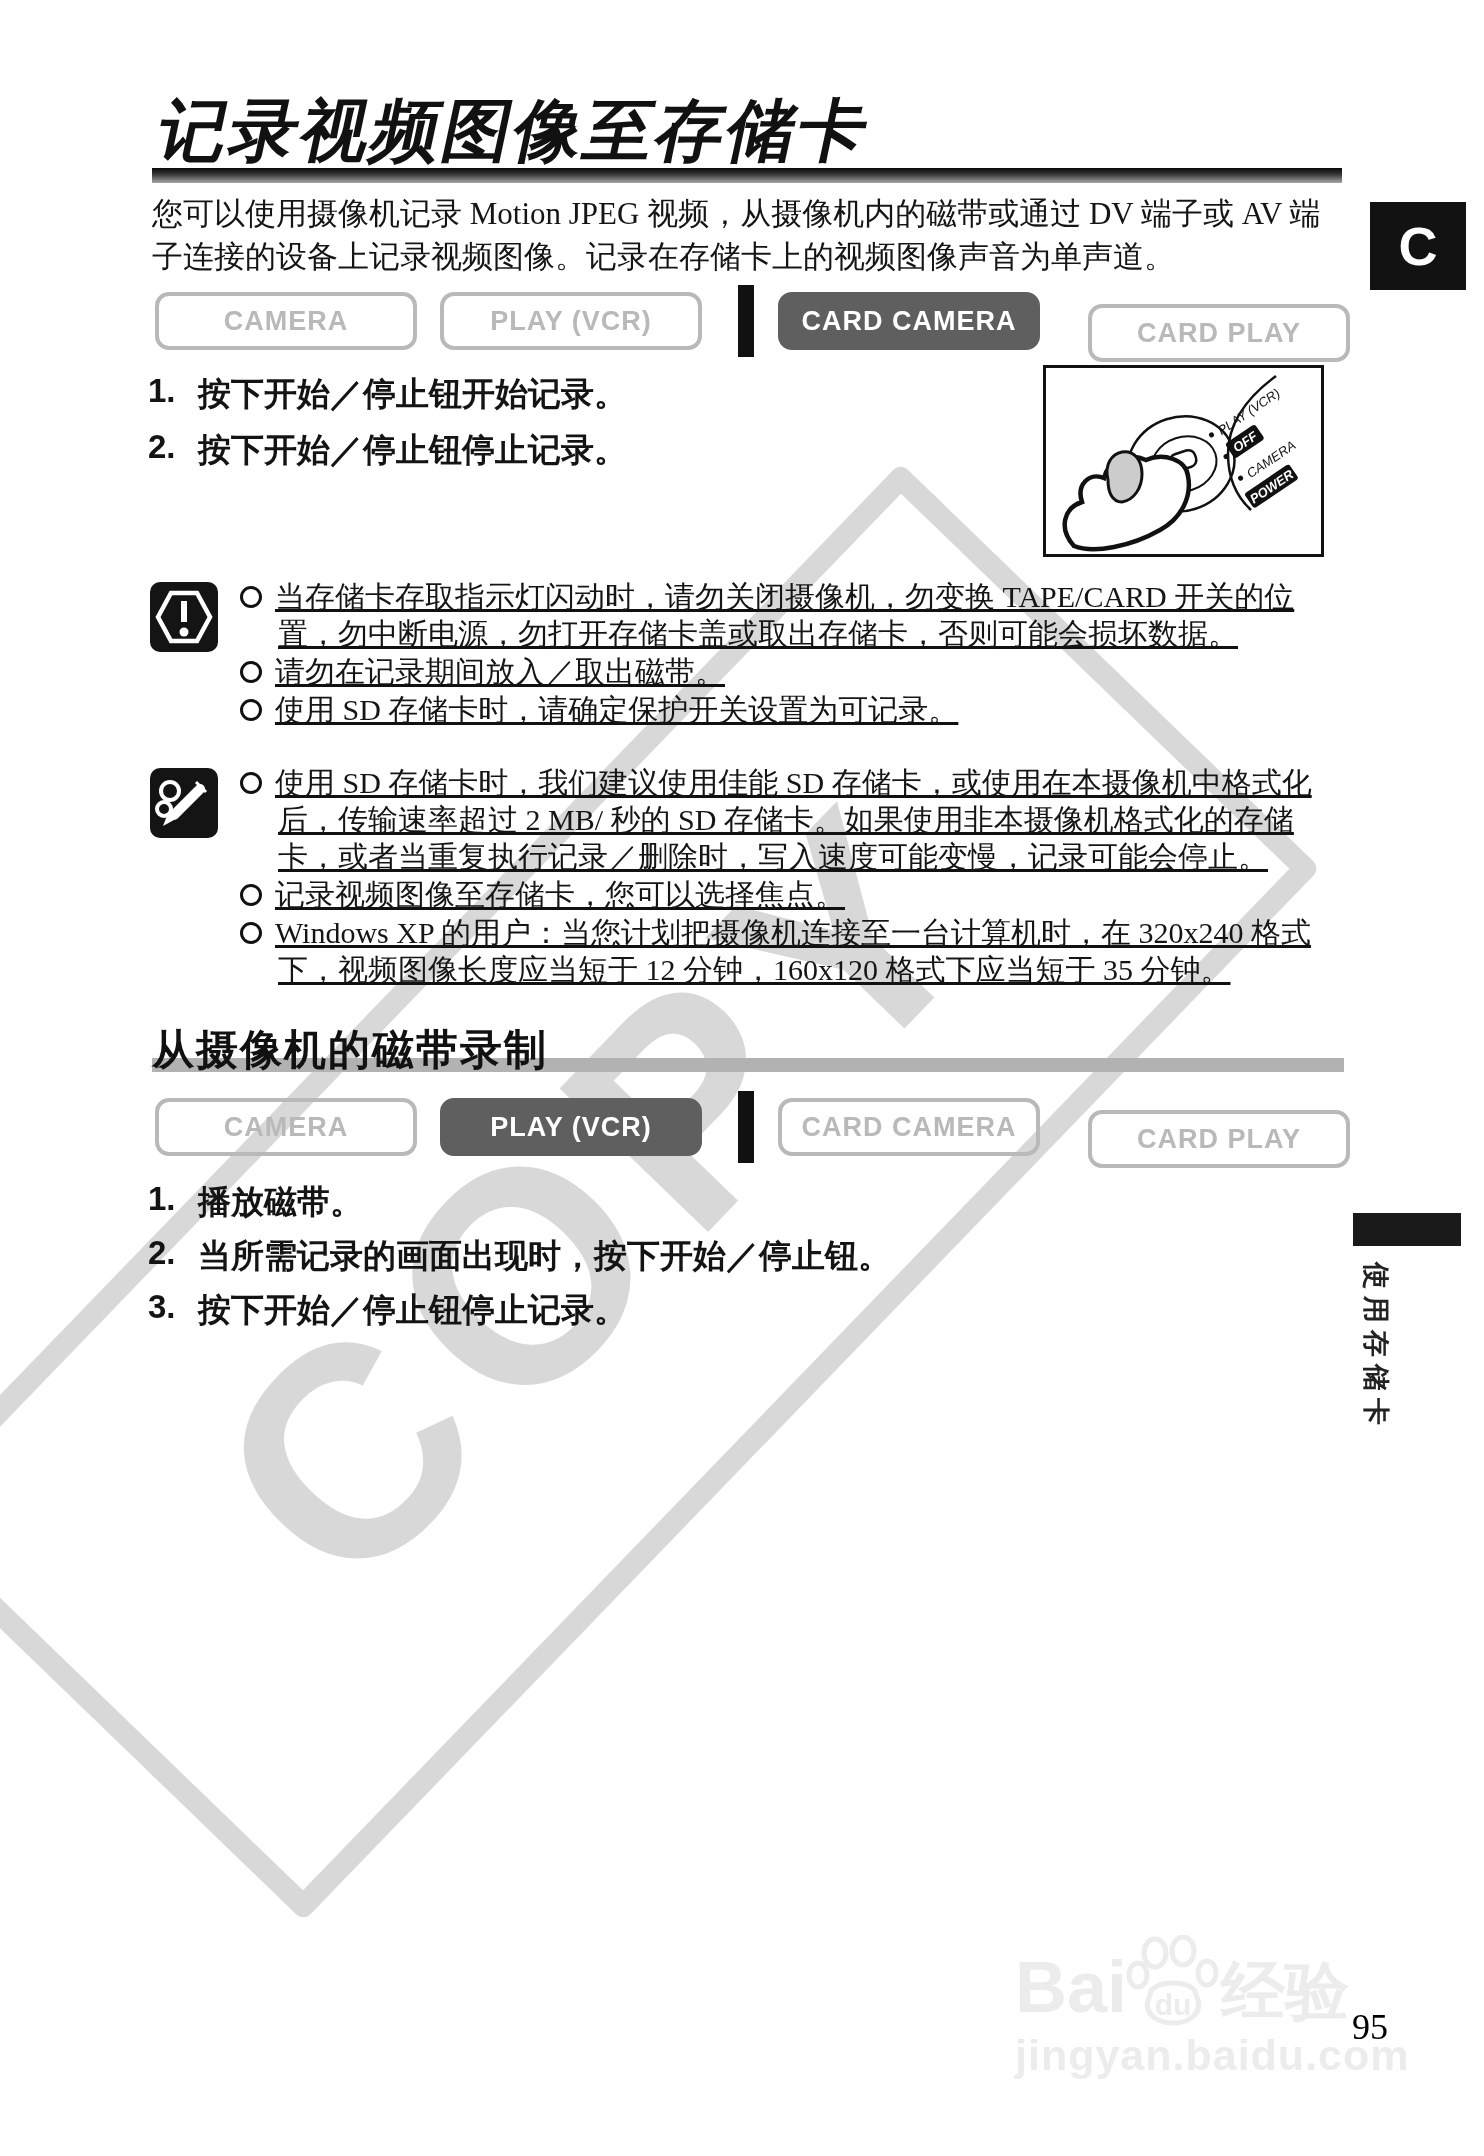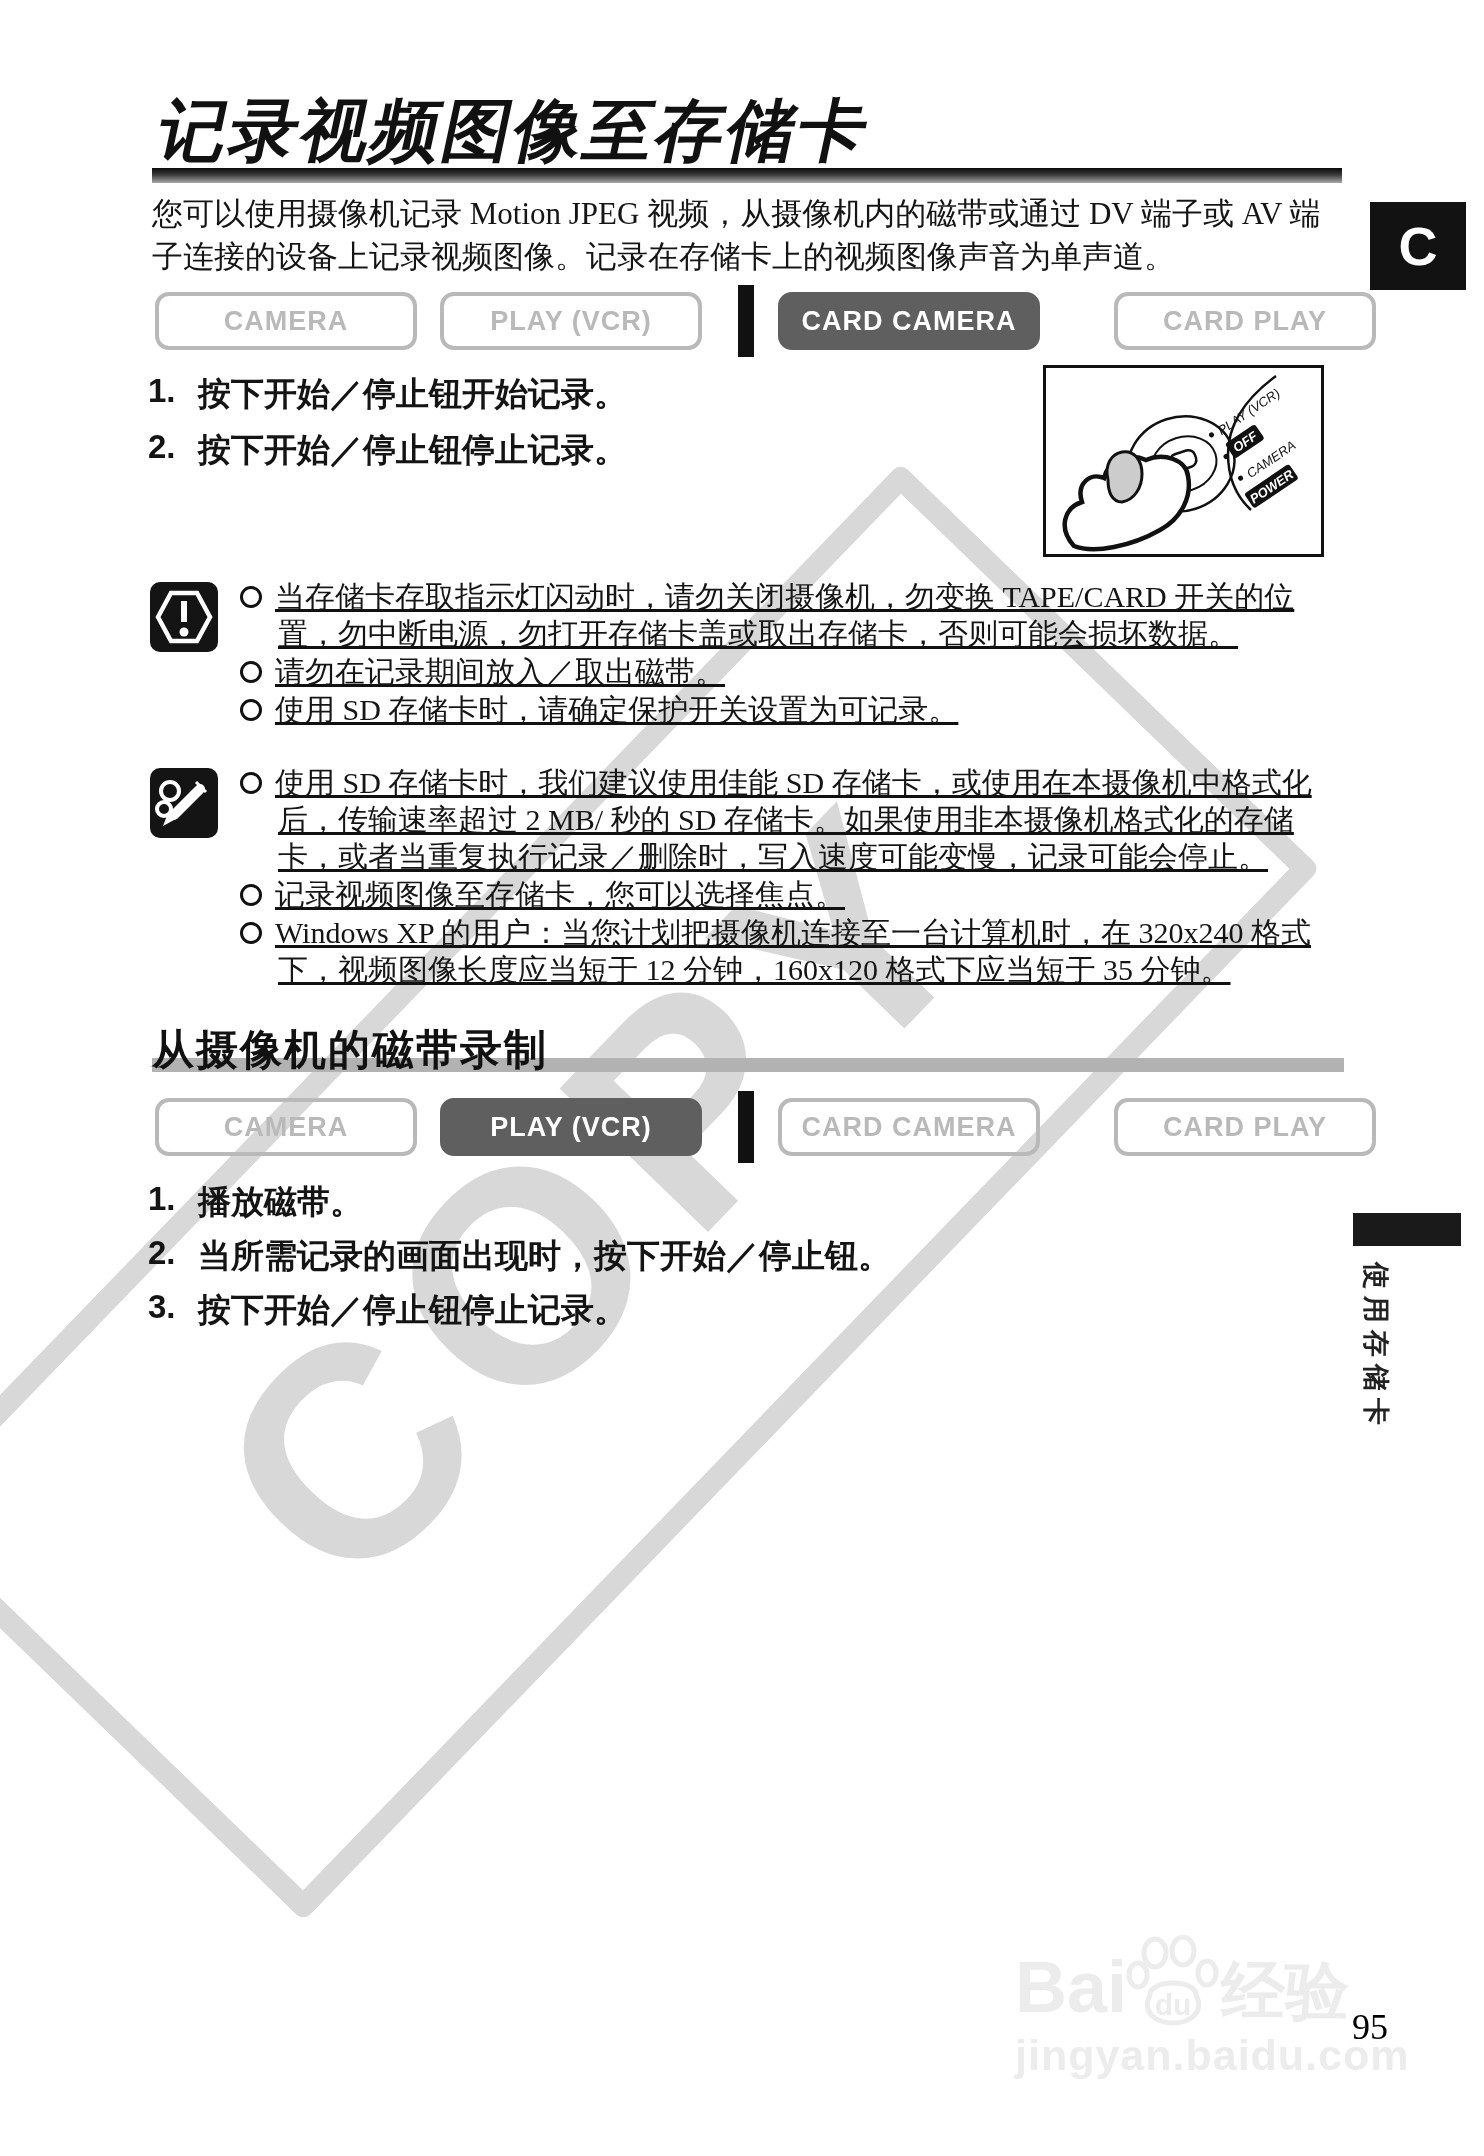--- a/index.html
+++ b/index.html
@@ -34,21 +34,21 @@
   #c-tab{left:1370px;top:202px;width:96px;height:88px;background:#121212;color:#fff;
     display:flex;align-items:center;justify-content:center;font:bold 54px var(--sans);}
 
   .mode-row{left:0;top:0;width:1484px;height:72px;}
   .mode-btn{position:absolute;top:7px;width:262px;height:58px;box-sizing:border-box;
     border:4px solid #b9b9b9;border-radius:14px;background:transparent;
     display:flex;align-items:center;justify-content:center;
     font:bold 27px var(--sans);color:#b9b9b9;letter-spacing:1px;}
   .mode-btn.active{background:#5f5f5f;border-color:#5f5f5f;color:#fff;}
   .mode-sep{position:absolute;top:0;left:738px;width:16px;height:72px;background:#111;}
-  .mb1{left:155px;} .mb2{left:440px;} .mb3{left:778px;} .mb4{left:1114px;}
+  .mb1{left:155px;} .mb2{left:440px;} .mb3{left:778px;} .mb4{left:1088px;margin-top:12px;}
   #mode-row-1{top:285px;} #mode-row-2{top:1091px;}
 
   .step{position:absolute;left:148px;display:flex;font:bold 33px var(--sans);color:#141414;}
   .step .num{width:50px;flex:0 0 50px;}
   #s1-1{top:372px;} #s1-2{top:428px;}
   #s2-1{top:1180px;} #s2-2{top:1234px;} #s2-3{top:1288px;}
 
   #illu{left:1043px;top:365px;width:281px;height:192px;border:3px solid #111;
     box-sizing:border-box;background:#fff;}
 

